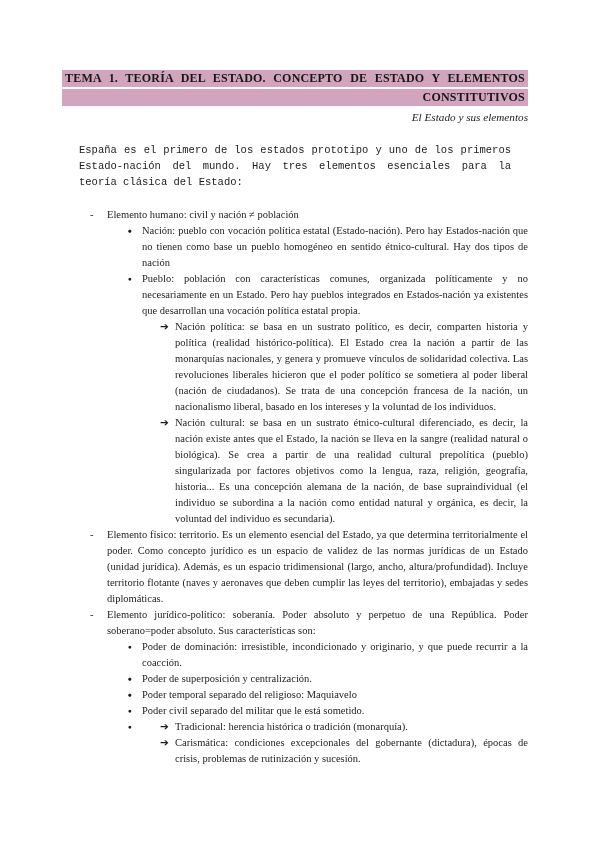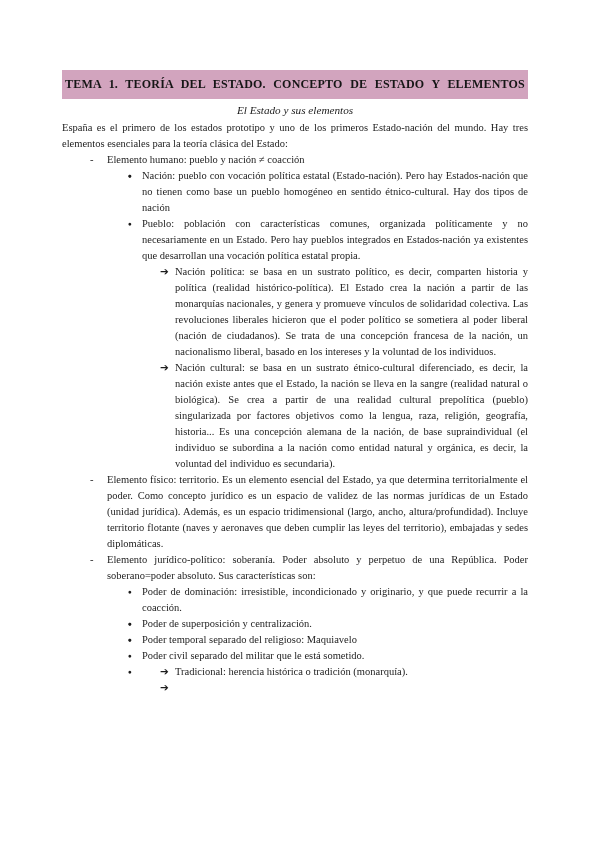--- a/index.html
+++ b/index.html
@@ -9,54 +9,55 @@
     background:#ffffff; overflow:hidden;
   }
   .content {
     position:absolute; left:62px; top:70px; width:466px;
     font-family:"Liberation Serif","DejaVu Serif",serif;
     font-size:10.5px; line-height:16px; color:#1c1c1c;
     text-align:justify;
   }
   .title { margin:0; font-size:12px; line-height:13px; font-weight:bold;
            color:#161616; letter-spacing:0.2px; }
-  .tl { background:#d2a4be; padding:8px 3px; }
+  .tl { background:#d2a4be; padding:2px 3px; }
   .tl1 { text-align:justify; text-align-last:justify; margin-bottom:2px; }
   .tl2 { text-align:right; }
   .subtitle { font-style:italic; font-size:11.2px; line-height:15px;
-              margin:4px 0 2px 0; text-align:center; }
-  .intro { margin:0; }
+              margin:4px 0 2px 0; text-align:right; }
+  .intro { margin:17px;font-family:Liberation Mono, monospace; }
   .li1 { position:relative; padding-left:45px; }
   .li2 { position:relative; padding-left:80px; }
   .li3 { position:relative; padding-left:113px; }
   .mk { position:absolute; top:0; }
   .li1 > .mk { left:28px; }
   .li2 > .mk { left:66px; }
   .li3 > .mk { left:98px; }
   .mk-bullet { font-size:6.5px; line-height:16px; }
   .mk-arrow  { font-size:10.5px; line-height:16px; }
   .u { text-underline-offset:1.5px; }
 </style>
 </head>
 <body>
 
 <div class="page">
   <div class="content">
 
     <h1 class="title">
       <div class="tl tl1" style="background-color: rgb(210, 164, 190);">TEMA 1. TEORÍA DEL ESTADO. CONCEPTO DE ESTADO Y ELEMENTOS</div>
+      <div class="tl tl2" style="background-color: rgb(210, 164, 190);">CONSTITUTIVOS</div>
     </h1>
 
     <div class="subtitle">El Estado y sus elementos</div>
 
     <p class="intro">España es el primero de los estados prototipo y uno de los primeros Estado-nación del mundo. Hay tres elementos esenciales para la teoría clásica del Estado:</p>
 
     <div class="li1">
       <span class="mk mk-dash">-</span>
-      <span class="u">Elemento humano:</span><span> pueblo y nación ≠ coacción</span>
+      <span class="u">Elemento humano:</span><span> civil y nación ≠ población</span>
     </div>
 
     <div class="li2">
       <span class="mk mk-bullet">●</span>
     </div>
 
     <div class="li2">
       <span class="mk mk-bullet">●</span>
       <span>Nación: pueblo con vocación política estatal (Estado-nación). Pero hay Estados-nación que no tienen como base un pueblo homogéneo en sentido étnico-cultural. Hay dos tipos de nación</span>
     </div>
@@ -118,16 +119,17 @@
       <span class="mk mk-bullet">●</span>
     </div>
 
     <div class="li3">
       <span class="mk mk-arrow">➔</span>
       <span>Tradicional: herencia histórica o tradición (monarquía).</span>
     </div>
 
     <div class="li3">
       <span class="mk mk-arrow">➔</span>
+      <span>Carismática: condiciones excepcionales del gobernante (dictadura), épocas de crisis, problemas de rutinización y sucesión.</span>
     </div>
 
   </div>
 </div>
 
 </body></html>

